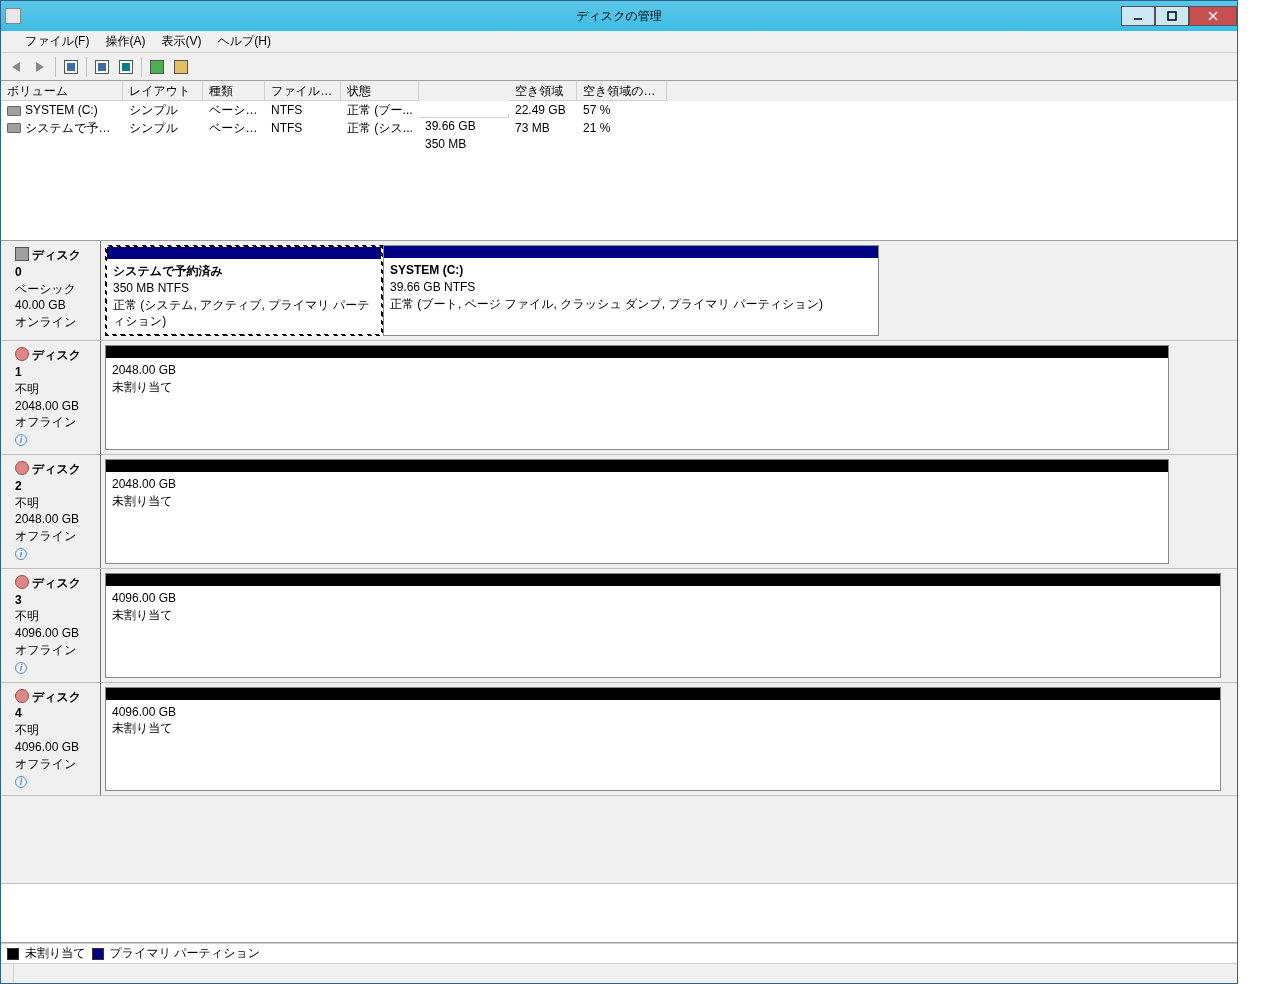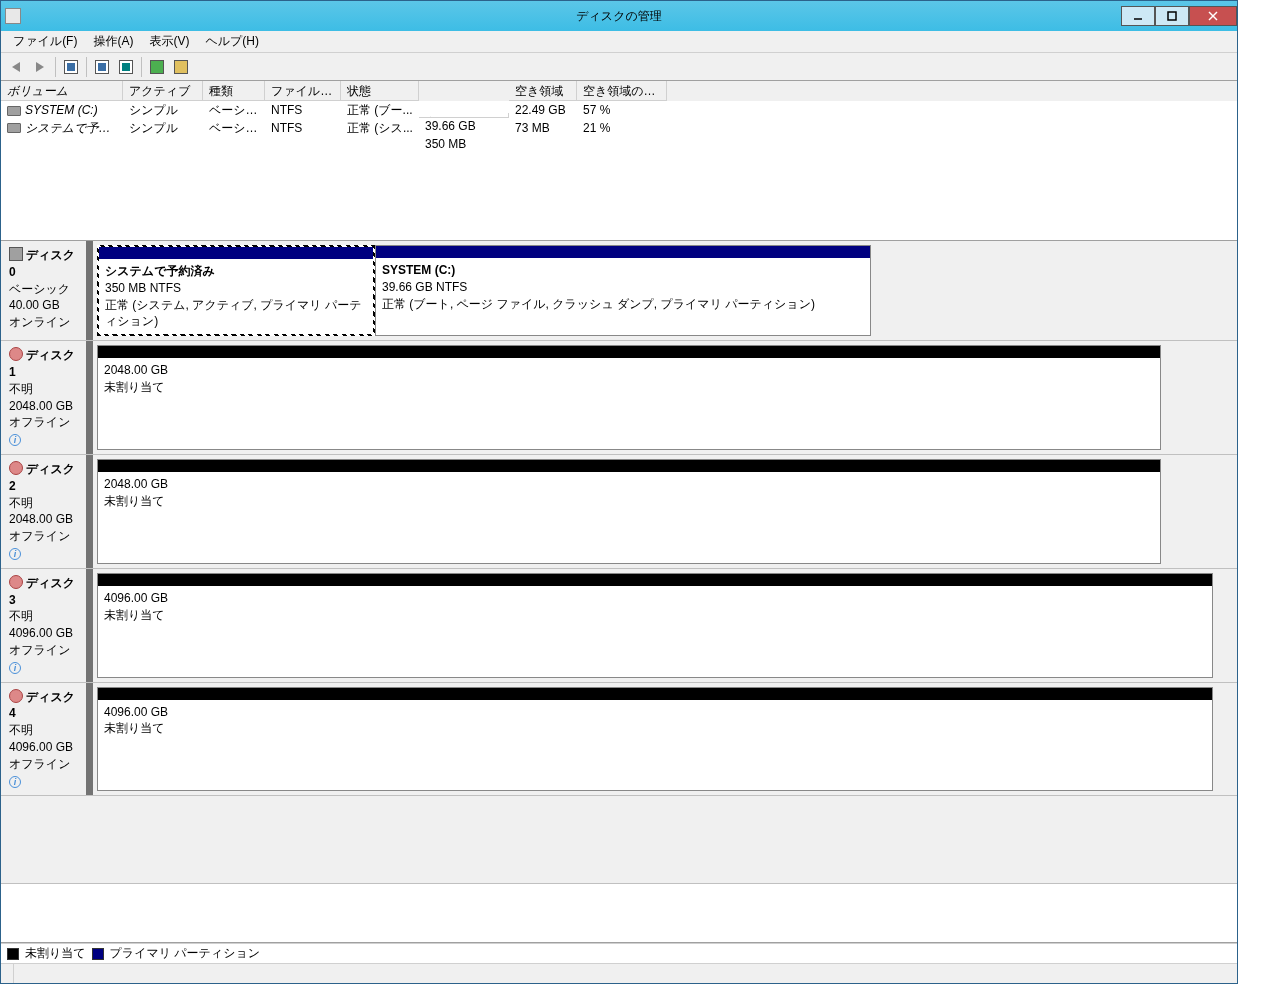--- a/index.html
+++ b/index.html
@@ -8,21 +8,21 @@
 
 
 .titlebar { height: 30px; background: linear-gradient(#5bc6e8, #3dbde5); display: flex; align-items: center; position: relative; }
 .titlebar-icon { width: 16px; height: 16px; margin: 0 4px; background: #e8e8e8; border: 1px solid #888; }
 .titlebar-title { position: absolute; left: 50%; transform: translateX(-50%); color: #000; font-size: 12px; }
 .titlebar-buttons { margin-left: auto; display: flex; }
 .tbtn { width: 34px; height: 20px; border: 1px solid #555; display: flex; align-items: center; justify-content: center; font-size: 11px; background: #cde8f5; cursor: default; }
 .tbtn.close { background: #c75050; color: #fff; width: 48px; }
 
 
-.menubar { height: 22px; background: #f0f0f0; border-bottom: 1px solid #d0d0d0; display: flex; align-items: center; padding: 0 4px; }
+.menubar { height: 22px; background: #f0f0f0; border-bottom: 1px solid #d0d0d0; display: flex; align-items: center; padding: 0 16px; }
 .menuitem { padding: 2px 8px; cursor: default; }
 
 
 .toolbar { height: 28px; background: #f0f0f0; border-bottom: 1px solid #a0a0a0; display: flex; align-items: center; padding: 0 4px; gap: 2px; }
 .tool { width: 22px; height: 22px; display: flex; align-items: center; justify-content: center; border: 1px solid transparent; cursor: default; }
 .tool-sep { width: 1px; height: 20px; background: #c0c0c0; margin: 0 2px; }
 .arrow-shape { width: 0; height: 0; border-top: 5px solid transparent; border-bottom: 5px solid transparent; }
 .arrow-left { border-right: 8px solid #888; }
 .arrow-right { border-left: 8px solid #888; }
 .icon-sq { width: 14px; height: 14px; border: 1px solid #555; background: #fff; position: relative; }
@@ -36,21 +36,21 @@
 .vol-header { display: flex; background: #f0f0f0; height: 20px; }
 .vh { border-right: 1px solid #d0d0d0; border-bottom: 1px solid #d0d0d0; padding: 2px 6px; white-space: nowrap; overflow: hidden; text-overflow: ellipsis; }
 .vol-rows { }
 .vrow { display: flex; height: 18px; align-items: center; }
 .vcell { padding: 1px 6px; white-space: nowrap; overflow: hidden; text-overflow: ellipsis; }
 .vol-icon { width: 14px; height: 10px; background: #a0a0a0; border: 1px solid #666; border-radius: 1px; margin-right: 4px; display: inline-block; vertical-align: middle; }
 
 
 .disk-section { flex: 1; overflow-y: auto; border-bottom: 1px solid #a0a0a0; }
 .disk-row { display: flex; border-bottom: 1px solid #c0c0c0; min-height: 88px; background: #f0f0f0; }
-.disk-label { width: 92px; padding: 6px 8px; border-right: 7px solid #737373; line-height: 1.4; background: #f0f0f0; }
+.disk-label { width: 100px; padding: 6px 14px; border-right: 1px solid #737373; line-height: 1.4; background: #f0f0f0; }
 .disk-label b { font-weight: bold; }
 .disk-ico { width: 14px; height: 14px; display: inline-block; vertical-align: -2px; margin-right: 3px; }
 .disk-ico.hdd { background: #a0a0a0; border: 1px solid #555; }
 .disk-ico.warn { background: #d88; border: 1px solid #a44; border-radius: 50%; position: relative; }
 .disk-ico.cd { background: #eee; border: 1px solid #888; border-radius: 50%; }
 .info-ico { width: 12px; height: 12px; border: 1px solid #4a90d9; border-radius: 50%; display: inline-block; color: #4a90d9; font-size: 9px; text-align: center; line-height: 10px; font-style: italic; font-weight: bold; }
 
 .disk-body { flex: 1; padding: 4px; display: flex; gap: 0; align-items: stretch; }
 
 .part { border: 1px solid #888; background: #fff; display: flex; flex-direction: column; }
@@ -68,21 +68,21 @@
 .leg-sw { width: 12px; height: 12px; border: 1px solid #333; }
 .leg-sw.black { background: #000; }
 .leg-sw.navy { background: #000080; }
 
 
 .statusbar { height: 20px; background: #f0f0f0; border-top: 1px solid #d0d0d0; display: flex; }
 .status-pane { flex: 1; border-left: 1px solid #d0d0d0; }
 .status-pane:first-child { border-left: none; width: 12px; flex: 0 0 12px; }
 
 
-.c0 { width: 122px; font-style: italic; } .c1 { width: 80px; } .c2 { width: 62px; } .c3 { width: 76px; } .c4 { width: 78px; } .c5 { width: 90px; margin-top: 32px; } .c6 { width: 68px; } .c7 { width: 90px; }
+.c0 { width: 122px; } .c1 { width: 80px; } .c2 { width: 62px; } .c3 { width: 76px; } .c4 { width: 78px; } .c5 { width: 90px; margin-top: 32px; } .c6 { width: 68px; } .c7 { width: 90px; }
 </style>
 </head>
 <body>
 
 <div class="window">
 
   <div class="titlebar">
     <div class="titlebar-icon"></div>
     <div class="titlebar-title">ディスクの管理</div>
     <div class="titlebar-buttons">
@@ -135,21 +135,21 @@
         <div class="icon-sq refresh"></div>
       </div>
     <div class="tool">
         <div class="icon-sq disks"></div>
       </div>
   </div>
 
   <div class="vol-list">
     <div class="vol-header">
       <div class="vh c0">ボリューム</div>
-      <div class="vh c1">アクティブ</div>
+      <div class="vh c1">レイアウト</div>
       <div class="vh c2">種類</div>
       <div class="vh c3">ファイル シス...</div>
       <div class="vh c4">状態</div>
       <div class="vh c5">容量</div>
       <div class="vh c6">空き領域</div>
       <div class="vh c7">空き領域の割...</div>
     </div>
     <div class="vol-rows" id="vol-rows">
         <div class="vrow">
           <div class="vcell c0"><span class="vol-icon"></span>SYSTEM (C:)</div>

